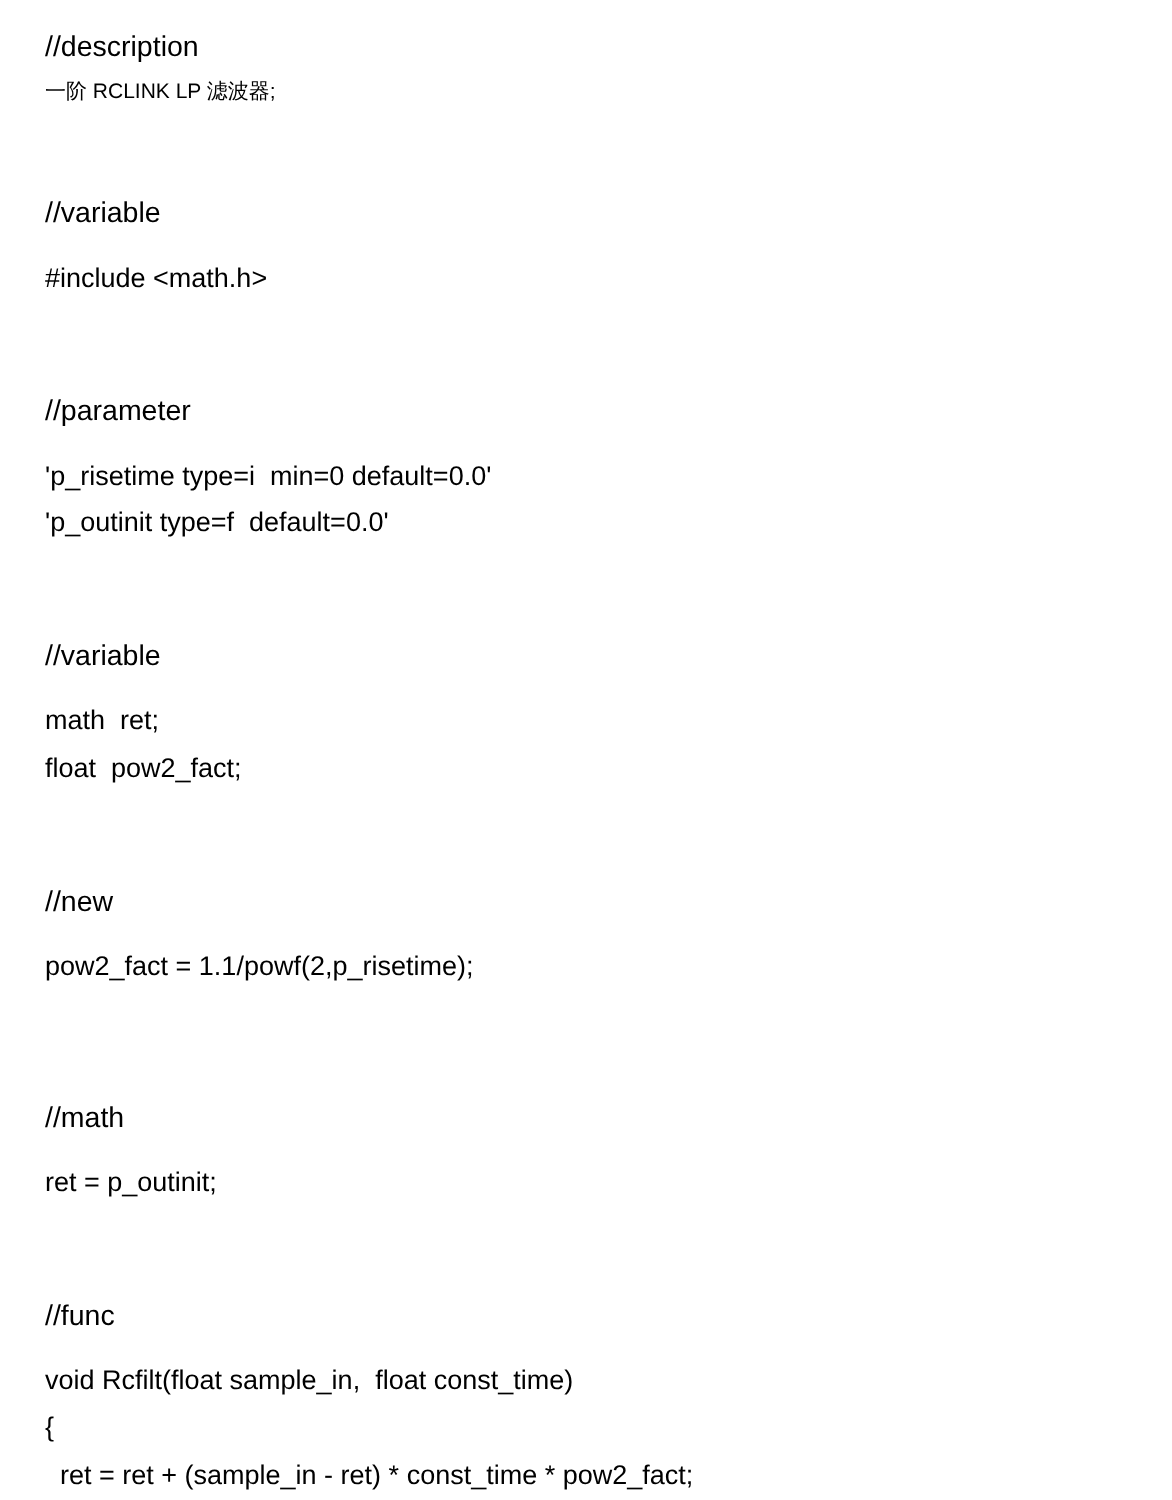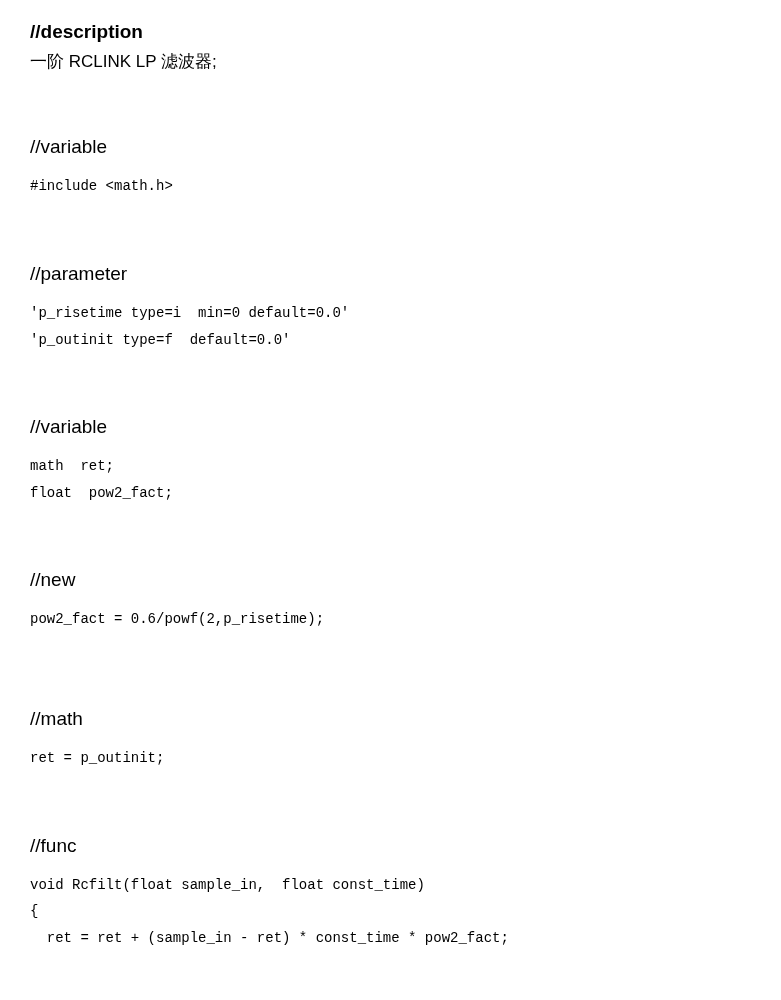--- a/index.html
+++ b/index.html
@@ -18,30 +18,29 @@
       color: #000000;
     }
     .comment-heading {
       font-family: Arial, sans-serif;
       font-size: 19px;
       margin-top: 28px;
       margin-bottom: 6px;
     }
     .comment-heading:first-of-type {
       margin-top: 0;
-      font-weight: bold;
     }
     .description-text {
       font-family: Arial, "SimSun", sans-serif;
-      font-size: 17px;
+      font-size: 14px;
       margin-bottom: 4px;
     }
     .code-line {
-      font-family: Liberation Mono, monospace;
-      font-size: 14px;
+      font-family: Liberation Sans, sans-serif;
+      font-size: 18px;
       margin-bottom: 8px;
       white-space: pre;
     }
     .section-gap {
       height: 30px;
     }
     .small-gap {
       height: 12px;
     }
   </style>
@@ -68,21 +67,21 @@
 
 <div class="comment-heading">//variable</div>
 <div class="small-gap"></div>
 <div class="code-line">math  ret;</div>
 <div class="code-line">float  pow2_fact;</div>
 
 <div class="section-gap"></div>
 
 <div class="comment-heading">//new</div>
 <div class="small-gap"></div>
-<div class="code-line">pow2_fact = 0.6/powf(2,p_risetime);</div>
+<div class="code-line">pow2_fact = 1.1/powf(2,p_risetime);</div>
 
 <div class="section-gap"></div>
 <div class="small-gap"></div>
 
 <div class="comment-heading">//math</div>
 <div class="small-gap"></div>
 <div class="code-line">ret = p_outinit;</div>
 
 <div class="section-gap"></div>
 

